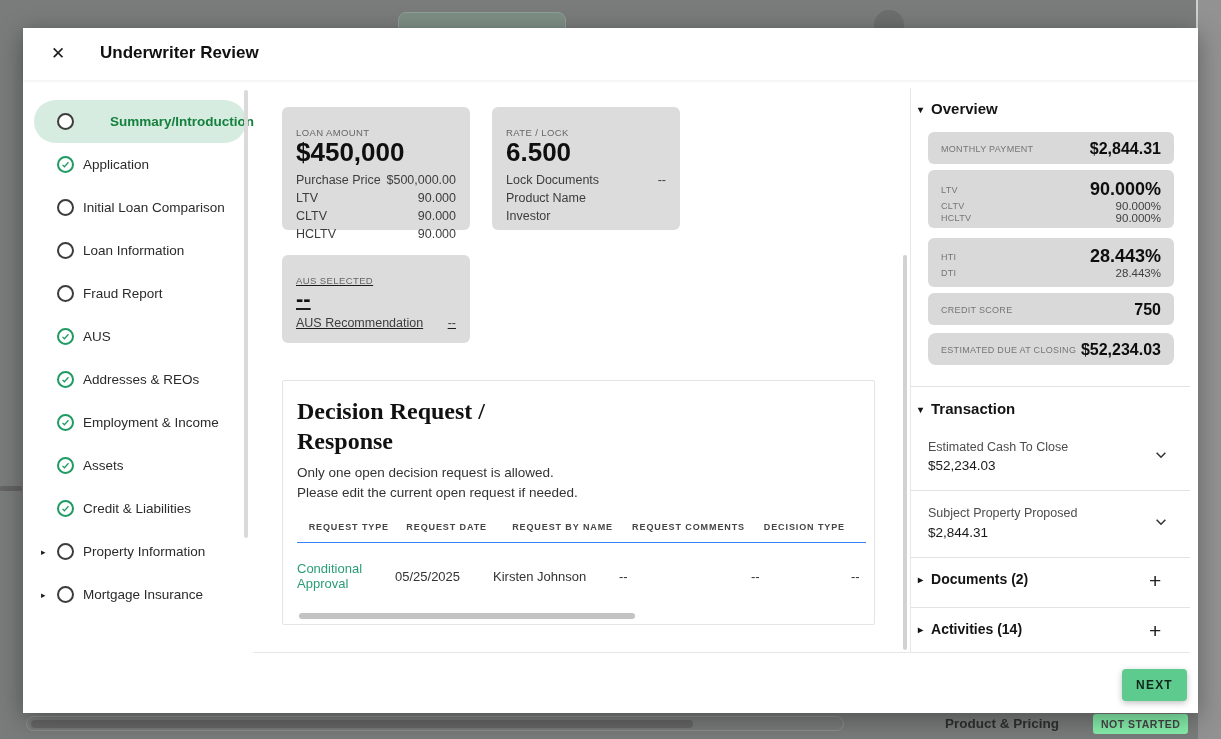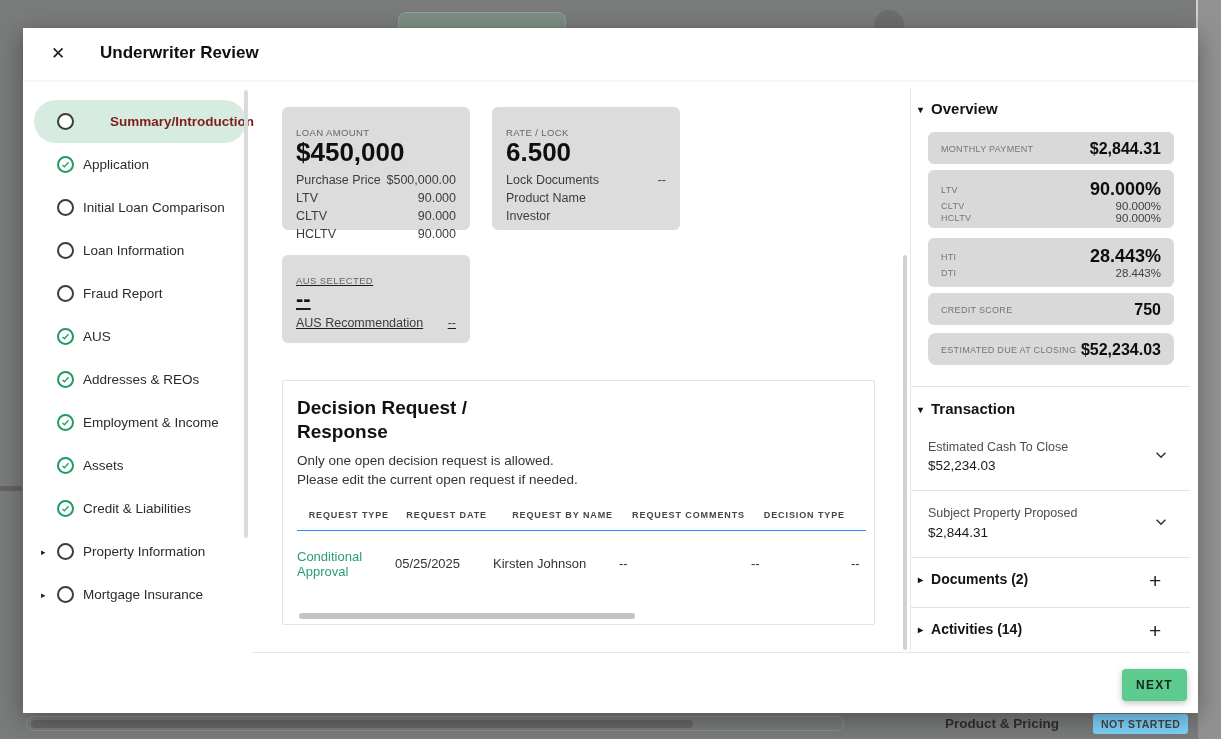--- a/index.html
+++ b/index.html
@@ -11,44 +11,44 @@
   }
   
   .bd-right { position:absolute; left:1198px; top:0; width:23px; height:739px; background:#929292; }
   .bd-topline { position:absolute; left:1196px; top:0; width:2px; height:28px; background:#cfcfcf; }
   .bd-button { position:absolute; left:398px; top:12px; width:168px; height:22px; background:#7d8e85; border:1px solid #8fa096; border-radius:8px 8px 0 0; }
   .bd-avatar { position:absolute; left:874px; top:10px; width:30px; height:30px; border-radius:50%; background:#6c6f6d; }
   .bd-dash { position:absolute; left:0; top:486px; width:22px; height:5px; background:#636363; border-radius:2px; }
   .bd-scroll-track { position:absolute; left:26px; top:716px; width:818px; height:15px; border:1px solid #8f8f8f; border-radius:8px; }
   .bd-scroll-thumb { position:absolute; left:31px; top:720px; width:662px; height:8px; background:#676767; border-radius:4px; }
   .bd-product { position:absolute; left:945px; top:716px; font-size:13.5px; font-weight:700; color:#2f2f2f; }
-  .bd-badge { position:absolute; left:1093px; top:714px; background:#7dd3fc; color:#474747; font-size:10.5px; font-weight:700; letter-spacing:.5px; padding:4px 8px; border-radius:3px; }
+  .bd-badge { position:absolute; left:1093px; top:714px; background:#86efac; color:#474747; font-size:10.5px; font-weight:700; letter-spacing:.5px; padding:4px 8px; border-radius:3px; }
   
   .modal { position:absolute; left:23px; top:28px; width:1175px; height:685px; background:#fff; box-shadow:0 6px 24px rgba(0,0,0,.35); }
   .m-header { position:absolute; left:0; top:0; width:100%; height:52px; background:#fff; box-shadow:0 1px 3px rgba(0,0,0,.07); z-index:5; }
   .m-close { position:absolute; left:22px; top:13px; width:26px; height:26px; font-size:17px; line-height:26px; text-align:center; color:#1c1c1c; cursor:pointer; }
   .m-title { position:absolute; left:77px; top:15px; font-size:17px; font-weight:700; color:#101010; }
   
   .sidebar { position:absolute; left:0; top:72px; width:237px; }
   .nav-item { position:relative; height:43px; width:212px; margin-left:11px; display:flex; align-items:center; border-radius:22px; cursor:pointer; }
   .nav-item.active { background:#d6ece1; }
   .nav-caret { position:absolute; left:7px; font-size:9px; color:#1c1c1c; }
   .circle { width:17px; height:17px; border-radius:50%; border:2px solid #3c3c3c; margin-left:23px; flex:0 0 auto; display:flex; align-items:center; justify-content:center; background:#fff; }
   .circle.checked { border-color:#1f9b62; }
   .nav-label { margin-left:9px; font-size:13.5px; color:#2b2b2b; white-space:nowrap; }
-  .nav-item.active .nav-label { color:#7f1d1d; font-weight:700;margin-left:36px; }
+  .nav-item.active .nav-label { color:#15803d; font-weight:700;margin-left:36px; }
   .side-scroll { position:absolute; left:221px; top:62px; width:4px; height:448px; background:#dadada; border-radius:2px; }
   
   .stat-card { position:absolute; background:#dcdcdc; border-radius:6px; padding:20px 14px; }
   .sc-label { font-size:9.5px; letter-spacing:.4px; color:#666; text-transform:uppercase; }
   .sc-value { font-size:26px; font-weight:700; color:#0f0f0f; line-height:1.15; margin-bottom:3px; }
   .sc-row { display:flex; justify-content:space-between; font-size:12.5px; color:#3d3d3d; line-height:18px; }
   
   .decision { position:absolute; left:259px; top:352px; width:593px; height:245px; border:1px solid #e4e4e4; border-radius:2px; background:#fff; padding:15px 10px 8px 14px; overflow:hidden; }
-  .d-title { font-size:19px; font-weight:700; color:#111; width:200px; line-height:1.25; }
+  .d-title { font-size:24px; font-weight:700; color:#111; width:200px; line-height:1.25;font-family:Liberation Serif, serif; }
   .d-desc { font-size:13.5px; color:#333; width:290px; line-height:1.45; margin-top:7px; }
   .d-tablewrap { margin-top:12px; overflow:hidden; width:569px; position:relative; }
   table { border-collapse:collapse; table-layout:fixed; width:660px; }
   th { font-size:9px; font-weight:700; letter-spacing:.9px; color:#454545; text-align:right; padding:8px 6px 10px 0; border-bottom:1px solid #3b82f6; white-space:nowrap; }
   td { font-size:13px; color:#333; padding:18px 8px 22px 0; vertical-align:middle; }
   td.link { color:#2a9d74; cursor:pointer; }
   .h-scroll { position:absolute; left:16px; bottom:5px; width:336px; height:6px; background:#c3c3c3; border-radius:3px; }
   .main-vscroll { position:absolute; left:880px; top:227px; width:4px; height:395px; background:#d2d2d2; border-radius:2px; }
   .content-bottomline { position:absolute; left:230px; top:624px; width:937px; height:1px; background:#e6e6e6; }
   

